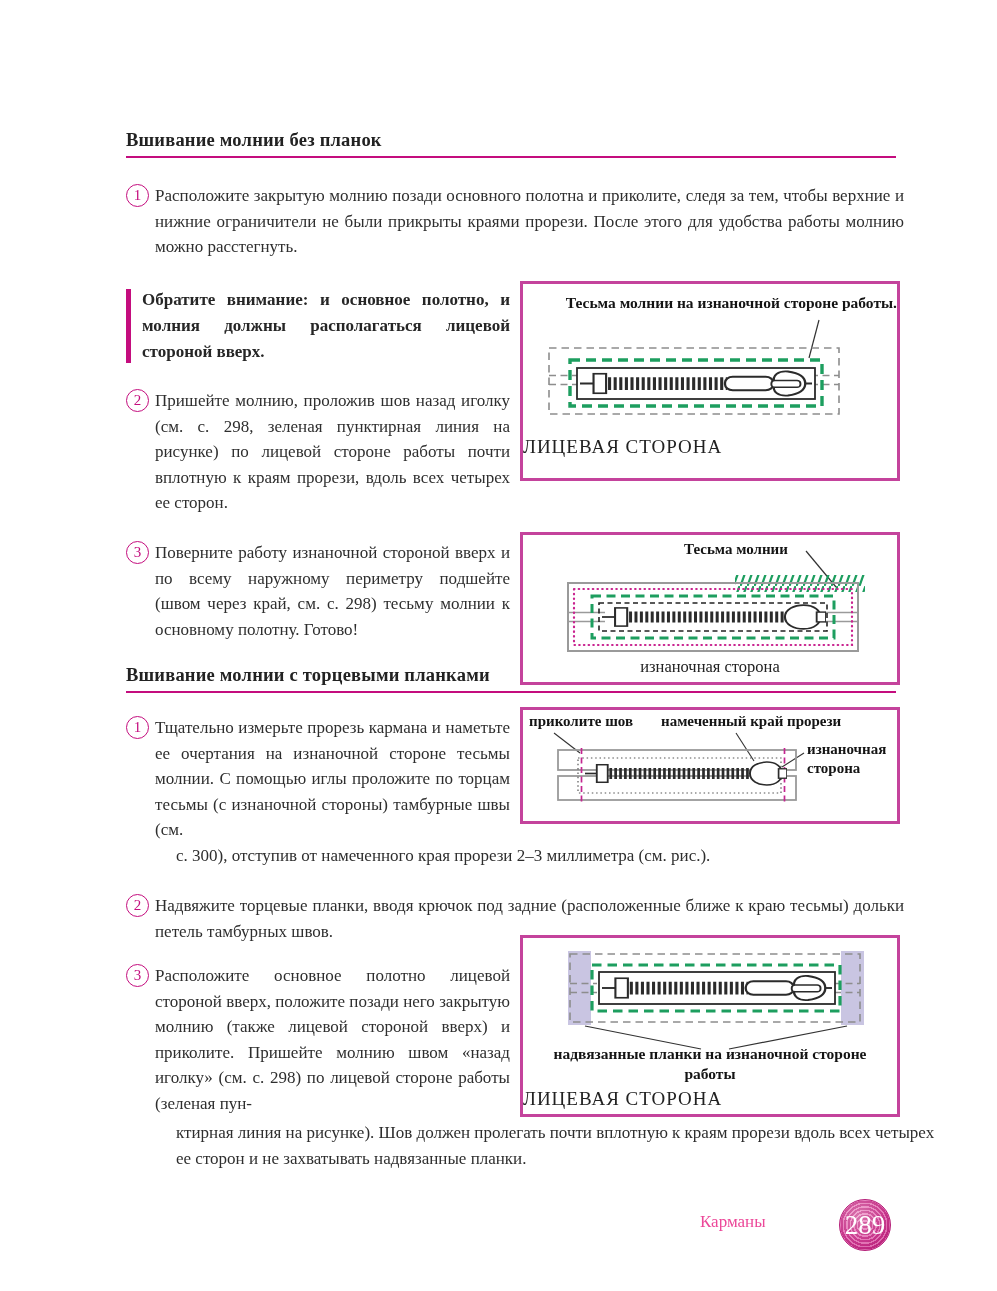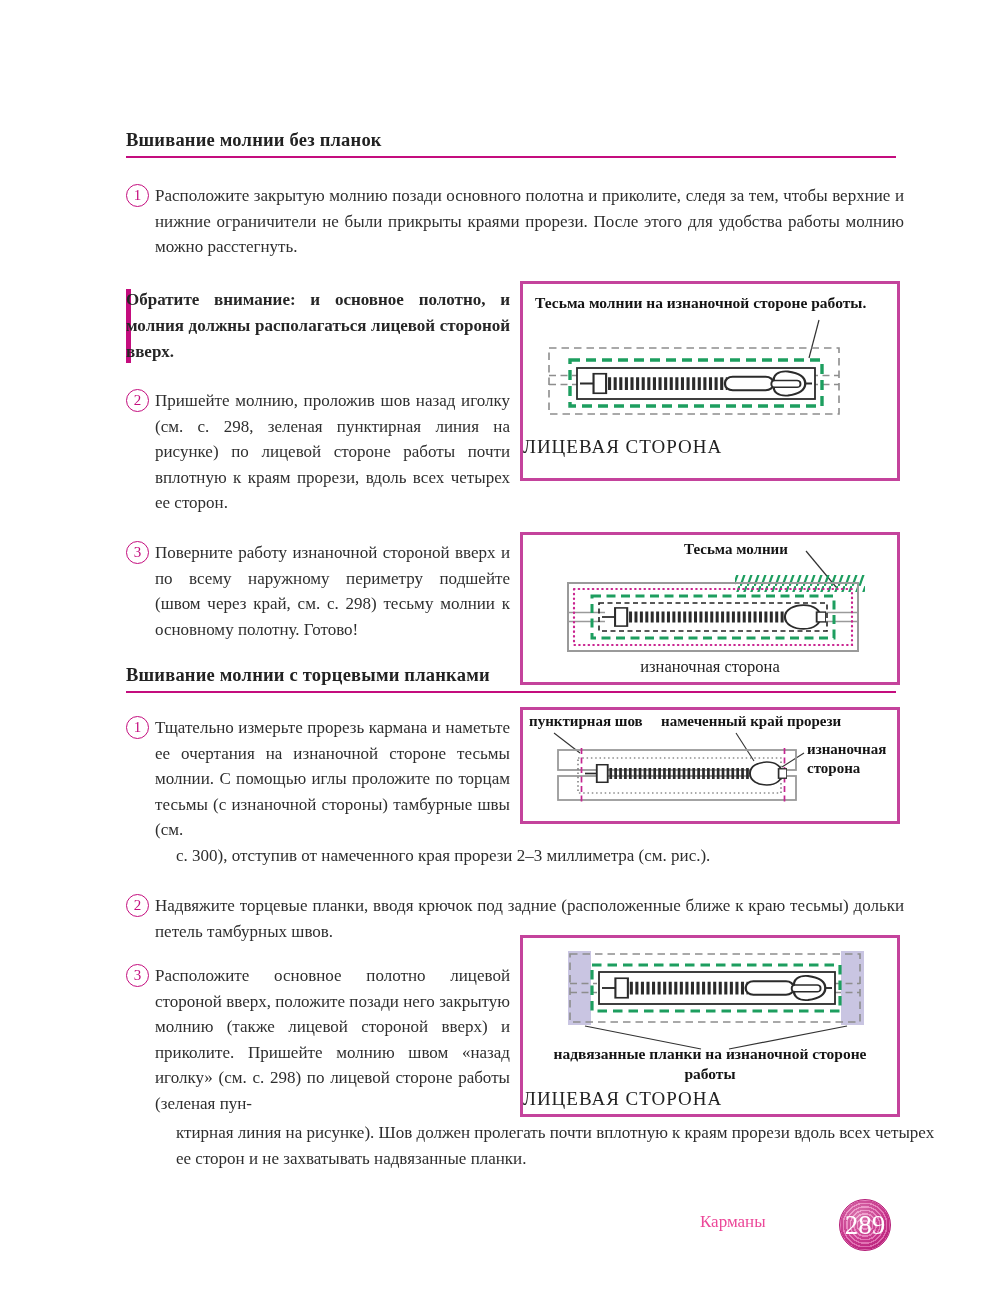--- a/index.html
+++ b/index.html
@@ -21,28 +21,28 @@
   }
   .rule{position:absolute;left:126px;width:770px;height:2px;background:var(--accent);}
   .step{position:absolute;}
   .step .num{
     position:absolute;left:0;top:1px;width:23px;height:23px;border:1.6px solid var(--accent);
     border-radius:50%;color:var(--accent);font-size:15px;line-height:21px;text-align:center;
   }
   .step .txt{margin-left:29px;font-size:17px;line-height:25.5px;text-align:justify;}
   .cont{position:absolute;font-size:17px;line-height:25.5px;margin-left:36px;}
   .note{
-    position:absolute;left:126px;top:287px;width:384px;
+    position:absolute;left:126px;top:287px;width:384px;padding-left:16px;
     font-size:17px;line-height:26px;font-weight:bold;color:#262626;text-align:justify;
   }
   .notebar{position:absolute;left:126px;top:289px;width:5px;height:74px;background:var(--accent);}
   .fig{position:absolute;border:3px solid var(--figborder);background:#fff;}
   .fig svg.diagram{position:absolute;left:0;top:0;}
   .flabel{position:absolute;font-size:15px;font-weight:bold;color:#141414;white-space:nowrap;}
-  .fcaption{position:absolute;left:0;width:100%;text-align:left;font-size:15.5px;font-weight:bold;color:#141414;padding-left:12px;}
+  .fcaption{position:absolute;left:0;width:100%;text-align:right;font-size:15.5px;font-weight:bold;color:#141414;}
   .fside{position:absolute;left:0;width:100%;text-align:left;font-size:19px;letter-spacing:1px;color:#222;}
   .fside-lc{position:absolute;left:0;width:100%;text-align:center;font-size:16.5px;color:#222;}
   .flabel-wrap{position:absolute;text-align:center;font-size:15.5px;font-weight:bold;color:#141414;line-height:20px;}
   .flabel-side{position:absolute;font-size:15px;font-weight:bold;color:#141414;line-height:19px;white-space:normal;}
   .footer-label{position:absolute;left:700px;top:1212px;width:120px;text-align:left;font-size:17px;color:#ec4899;}
   .badge{
     position:absolute;left:839px;top:1199px;width:52px;height:52px;border-radius:50%;
     background:
       repeating-radial-gradient(circle at 50% 50%, rgba(255,255,255,.28) 0 1.5px, rgba(120,0,70,.18) 1.5px 3.5px),
       radial-gradient(circle at 38% 32%, #ee8ec4 0%, #d9439b 55%, #bb1476 100%);
@@ -151,21 +151,21 @@
       <line x1="31" y1="23" x2="57" y2="43" stroke="#333" stroke-width="1.1"></line>
       <line x1="213" y1="23" x2="231" y2="51" stroke="#333" stroke-width="1.1"></line>
       <line x1="281" y1="43" x2="259" y2="57" stroke="#333" stroke-width="1.1"></line>
       <rect x="35" y="40" width="238" height="20" fill="none" stroke="#9a9a9a" stroke-width="1.8"></rect>
       <rect x="35" y="66" width="238" height="24" fill="none" stroke="#9a9a9a" stroke-width="1.8"></rect>
       <rect x="55" y="48" width="203" height="35" fill="none" stroke="#555" stroke-width="1.2" stroke-dasharray="1.5 2.8"></rect>
       <line x1="58.5" y1="38" x2="58.5" y2="92" stroke="#c2268f" stroke-width="1.7" stroke-dasharray="6 3.5"></line>
       <line x1="261.5" y1="38" x2="261.5" y2="92" stroke="#c2268f" stroke-width="1.7" stroke-dasharray="6 3.5"></line>
       <use href="#zipB" x="62" y="50" width="202" height="27"></use>
     </svg>
-    <div class="flabel" style="left:6px;top:3px">пунктирная шов</div>
+    <div class="flabel" style="left:6px;top:3px">приколите шов</div>
     <div class="flabel" style="left:138px;top:3px">намеченный край прорези</div>
     <div class="flabel-side" style="left:284px;top:30px;width:86px">изнаночная сторона</div>
   </div>
 
   <div class="step" style="left:126px;top:893px;width:778px">
     <span class="num">2</span>
     <div class="txt">Надвяжите торцевые планки, вводя крючок под задние (расположенные ближе к краю тесьмы) дольки петель тамбурных швов.</div>
   </div>
 
   <div class="step" style="left:126px;top:963px;width:384px">

